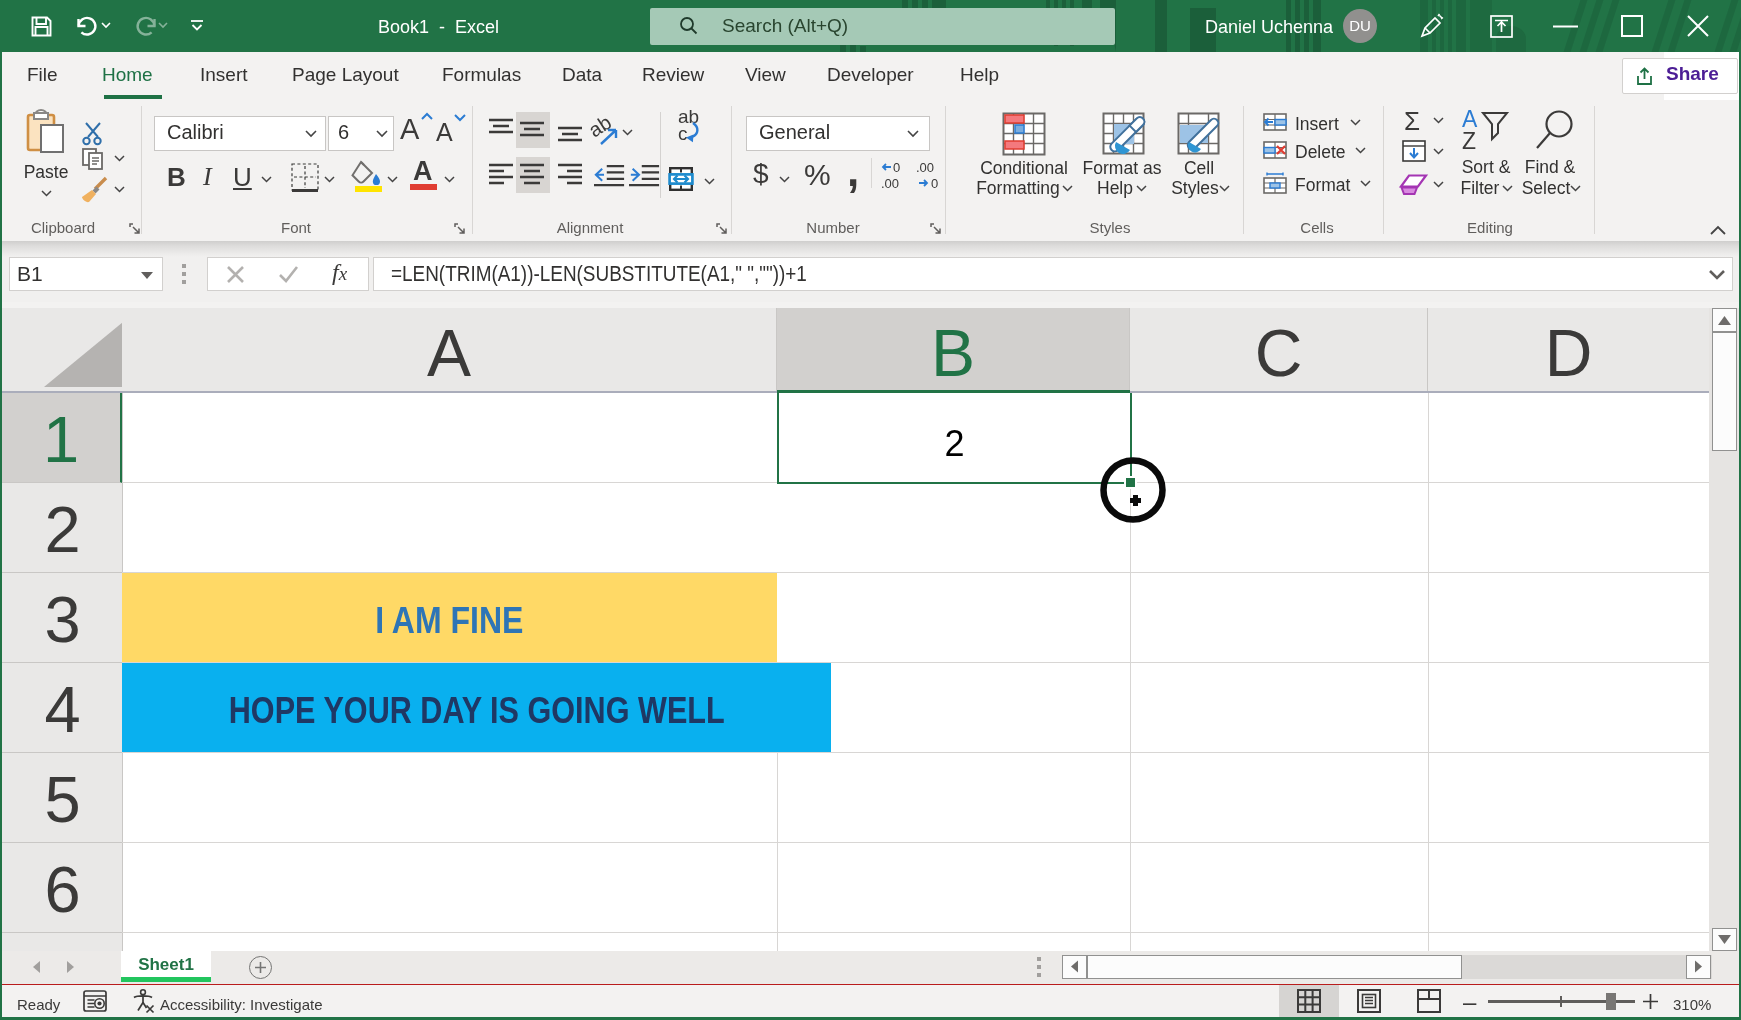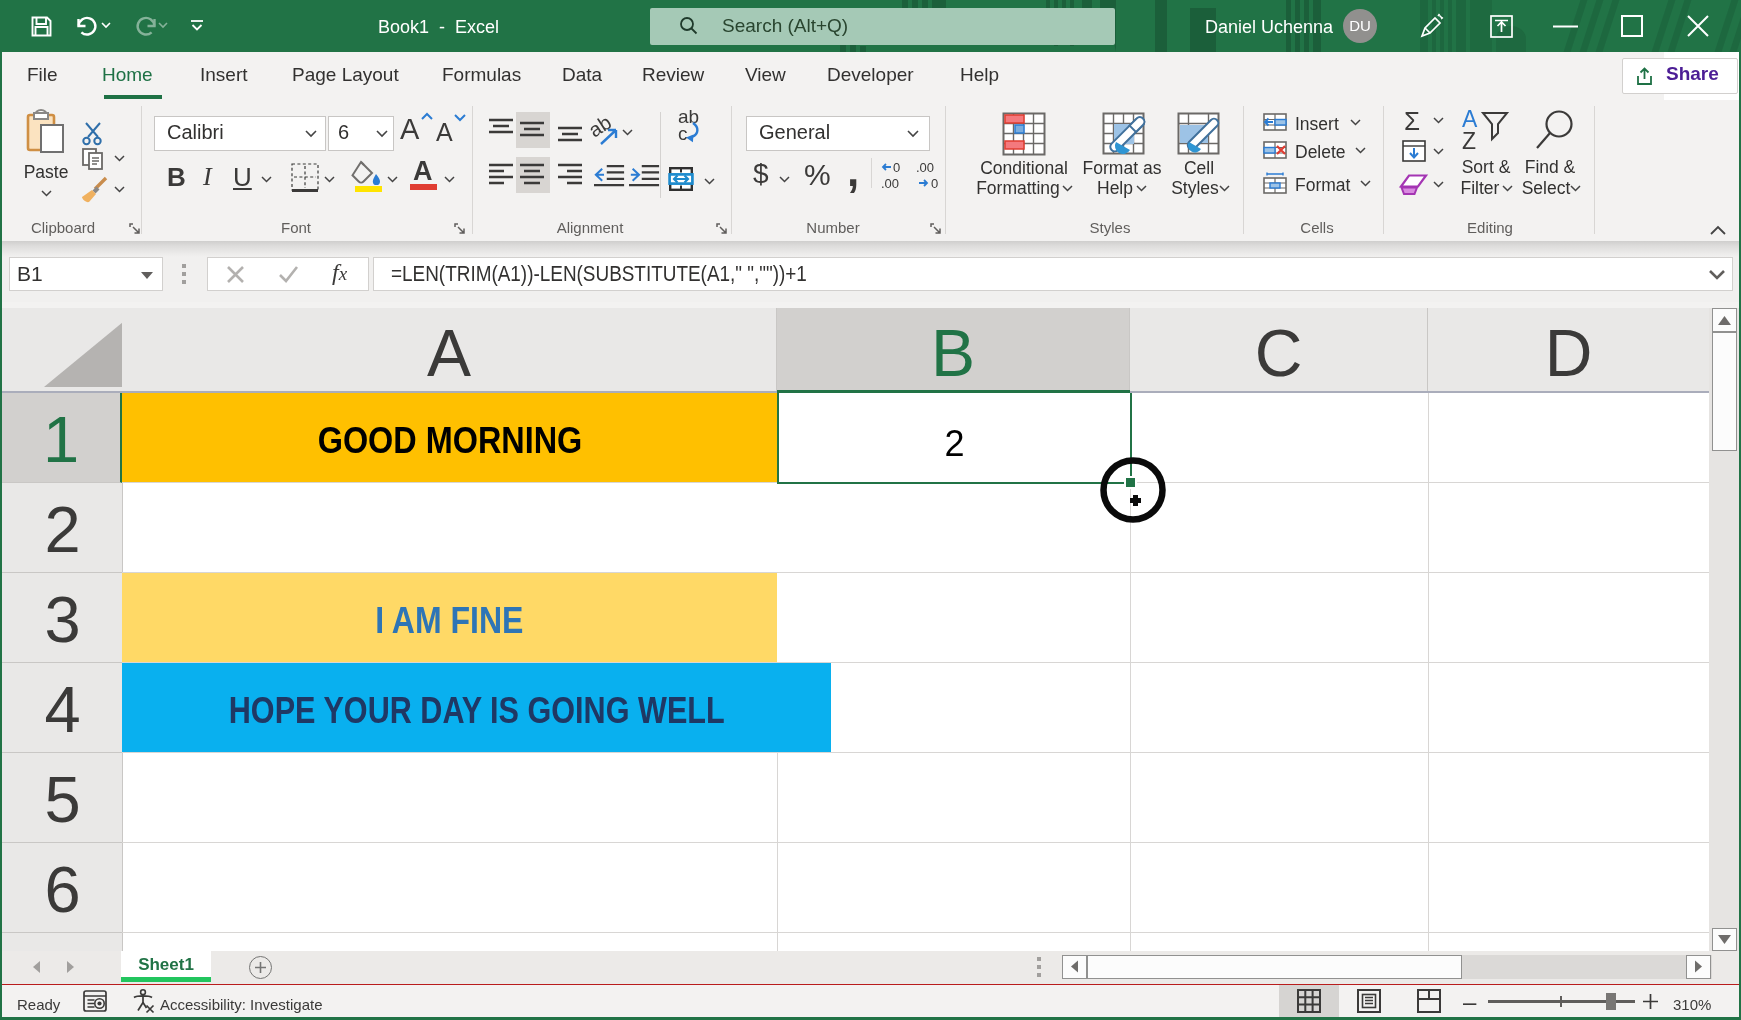--- a/index.html
+++ b/index.html
@@ -489,21 +489,20 @@
 
   <div class="rowhdr" style="top:85px;height:90px;background:#d2d0ce;color:#217346;border-right:2px solid #217346;width:120px">1</div>
   <div class="rowhdr" style="top:175px;height:90px">2</div>
   <div class="rowhdr" style="top:265px;height:90px">3</div>
   <div class="rowhdr" style="top:355px;height:90px">4</div>
   <div class="rowhdr" style="top:445px;height:90px">5</div>
   <div class="rowhdr" style="top:535px;height:90px">6</div>
   <div class="rowhdr" style="top:625px;height:18px;border-bottom:none">&nbsp;</div>
   <div class="abs" style="left:120px;top:85px;width:1px;height:558px;background:#c9c7c5"></div>
 
-  <div class="cell" style="left:120px;top:85px;width:655px;height:90px;background:#ffc000;color:#000"><span style="display:inline-block;transform:scaleX(0.90)">GOOD MORNING</span></div>
   <div class="cell" style="left:120px;top:265px;width:655px;height:90px;background:#ffd966;color:#2e75b6"><span style="display:inline-block;transform:scaleX(0.89)">I AM FINE</span></div>
   <div class="cell" style="left:120px;top:355px;width:709px;height:90px;background:#09b0ef;color:#1f3864"><span style="display:inline-block;transform:scaleX(0.85)">HOPE YOUR DAY IS GOING WELL</span></div>
 
   <div class="glv" style="left:775px;top:445px;height:198px"></div>
   <div class="glv" style="left:1128px;top:175px;height:468px"></div>
   <div class="glv" style="left:1426px;top:85px;height:558px"></div>
   <div class="glv" style="left:1707px;top:85px;height:558px"></div>
   <div class="glh" style="left:120px;top:174px;width:1587px"></div>
   <div class="glh" style="left:120px;top:264px;width:1587px"></div>
   <div class="glh" style="left:120px;top:354px;width:1587px"></div>

